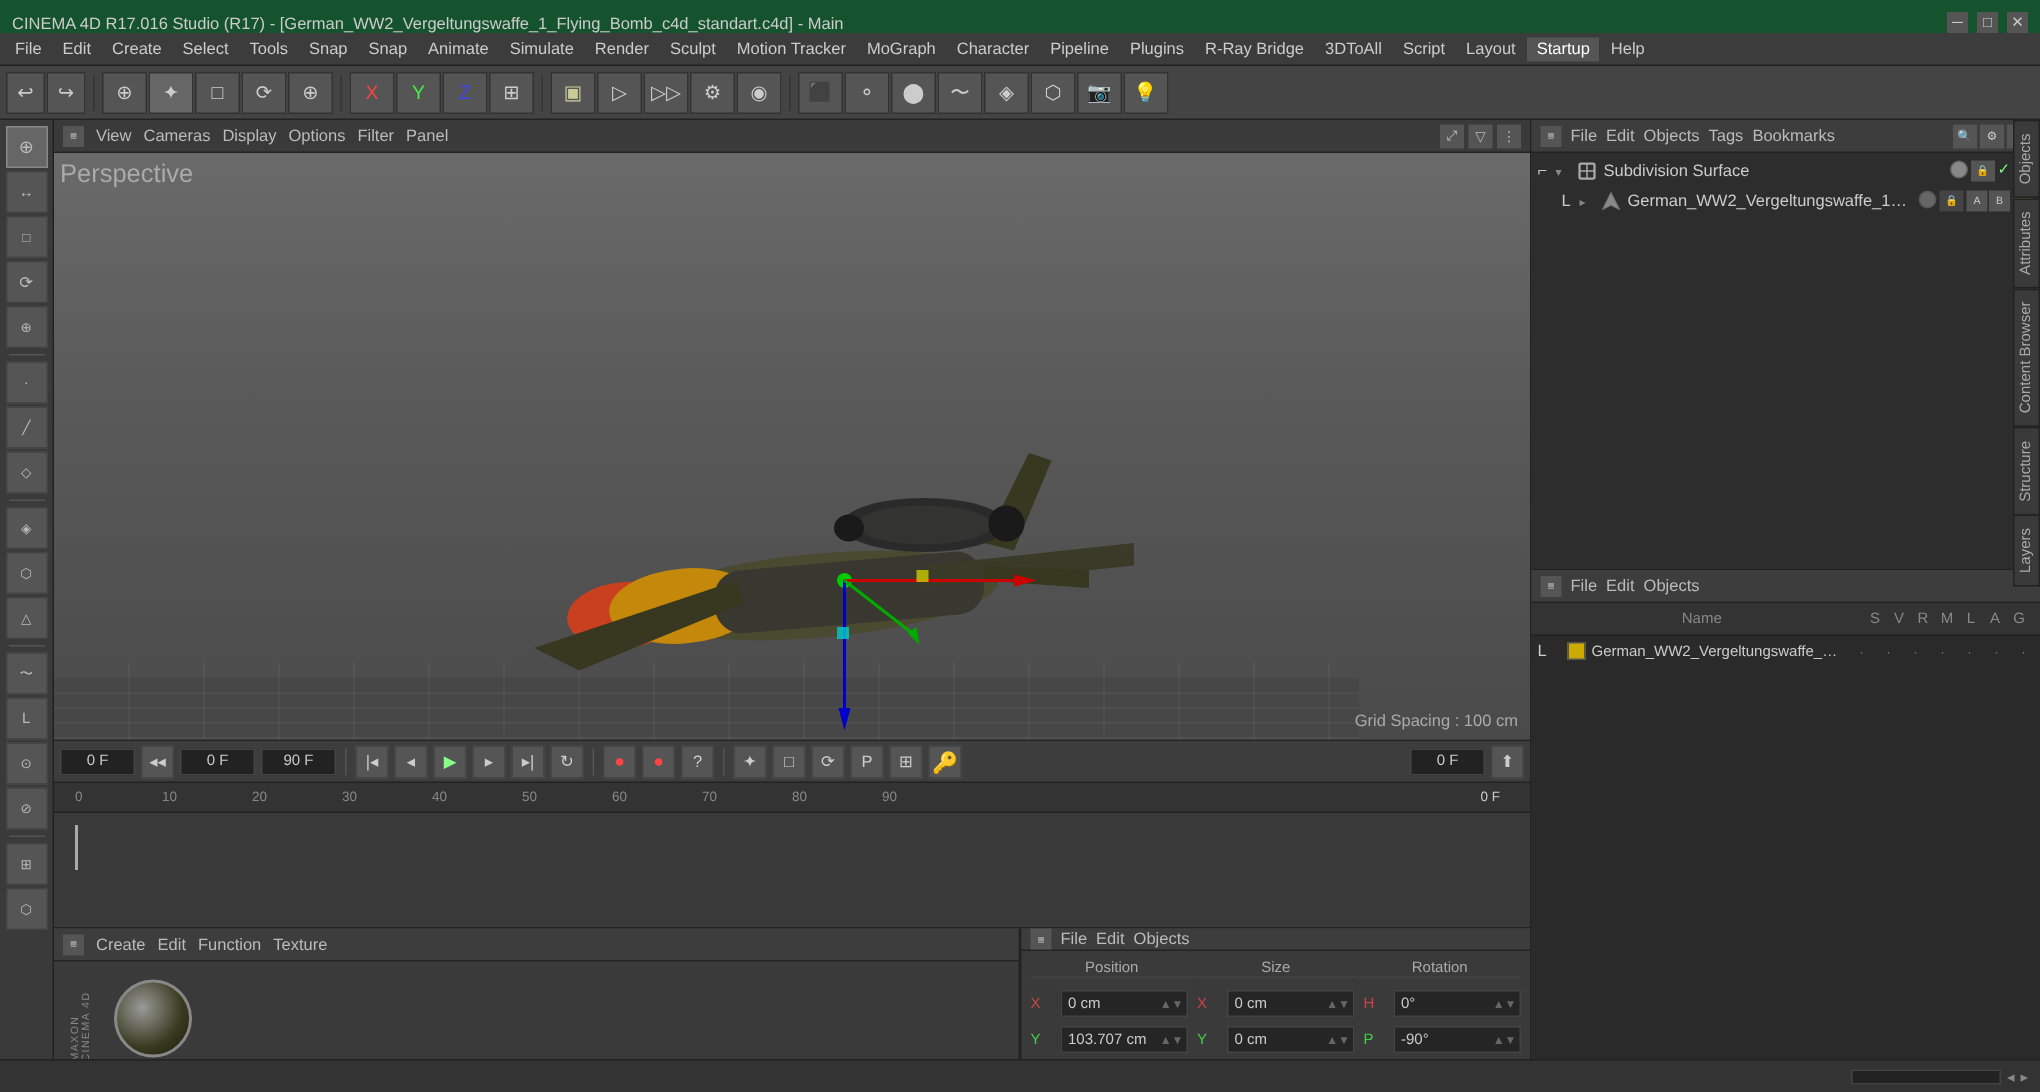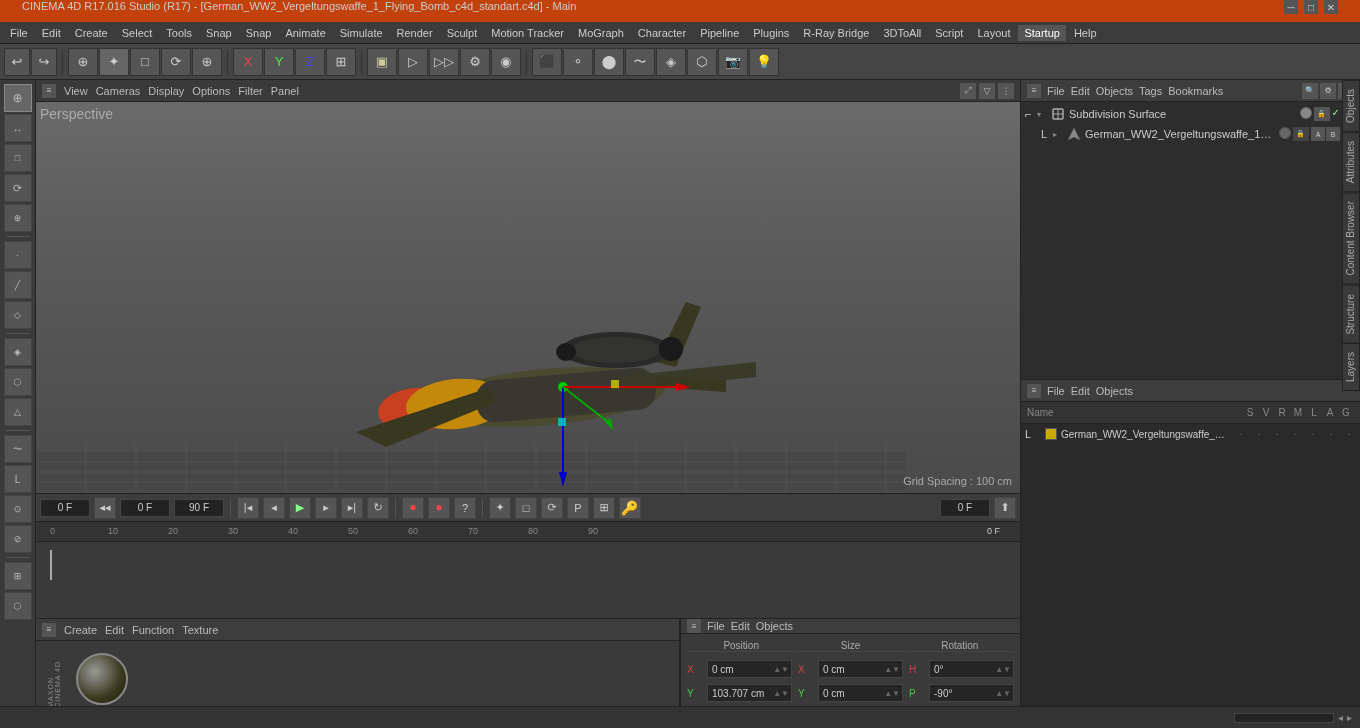--- a/index.html
+++ b/index.html
@@ -9,25 +9,25 @@
       background: #3d3d3d;
       font-family: Arial, sans-serif;
       font-size: 11px;
       color: #cccccc;
       overflow: hidden;
     }
 
     
     #title-bar {
       height: 22px;
-      background: #c2410c;
-      display: flex;
-      align-items: flex-start;
+      background: #14532d;
+      display: flex;
+      align-items: flex-end;
       justify-content: space-between;
-      padding: 0 22px;
+      padding: 0 8px;
       color: #cccccc;
       font-size: 11px;
     }
     #title-bar-controls {
       display: flex;
       gap: 6px;
     }
     #title-bar-controls span {
       width: 14px;
       height: 14px;
@@ -173,21 +173,21 @@
       flex: 1;
       position: relative;
       background: linear-gradient(180deg, #6a6a6a 0%, #5a5a5a 40%, #4a4a4a 100%);
       overflow: hidden;
     }
 
     #perspective-label {
       position: absolute;
       top: 4px;
       left: 4px;
-      font-size: 14px;
+      font-size: 17px;
       color: #aaa;
       text-align: center;
     }
     #grid-spacing-label {
       position: absolute;
       bottom: 6px;
       right: 8px;
       font-size: 11px;
       color: #aaa;
       margin-left: 12px;
@@ -461,21 +461,21 @@
     #mat-panel-headers {
       height: 22px;
       background: #333;
       display: flex;
       align-items: center;
       padding: 0 6px;
       border-bottom: 1px solid #222;
       font-size: 10px;
       color: #888;
     }
-    .mat-col-name { flex: 1; }
+    .mat-col-name { flex: 1; text-align: center; }
     .mat-col-s { width: 16px; text-align: center; }
     .mat-col-v { width: 16px; text-align: center; }
     .mat-col-r { width: 16px; text-align: center; }
     .mat-col-m { width: 16px; text-align: center; }
     .mat-col-l { width: 16px; text-align: center; }
     .mat-col-a { width: 16px; text-align: center; }
     .mat-col-g { width: 16px; text-align: center; }
     #mat-panel-content {
       flex: 1;
       background: #2a2a2a;

